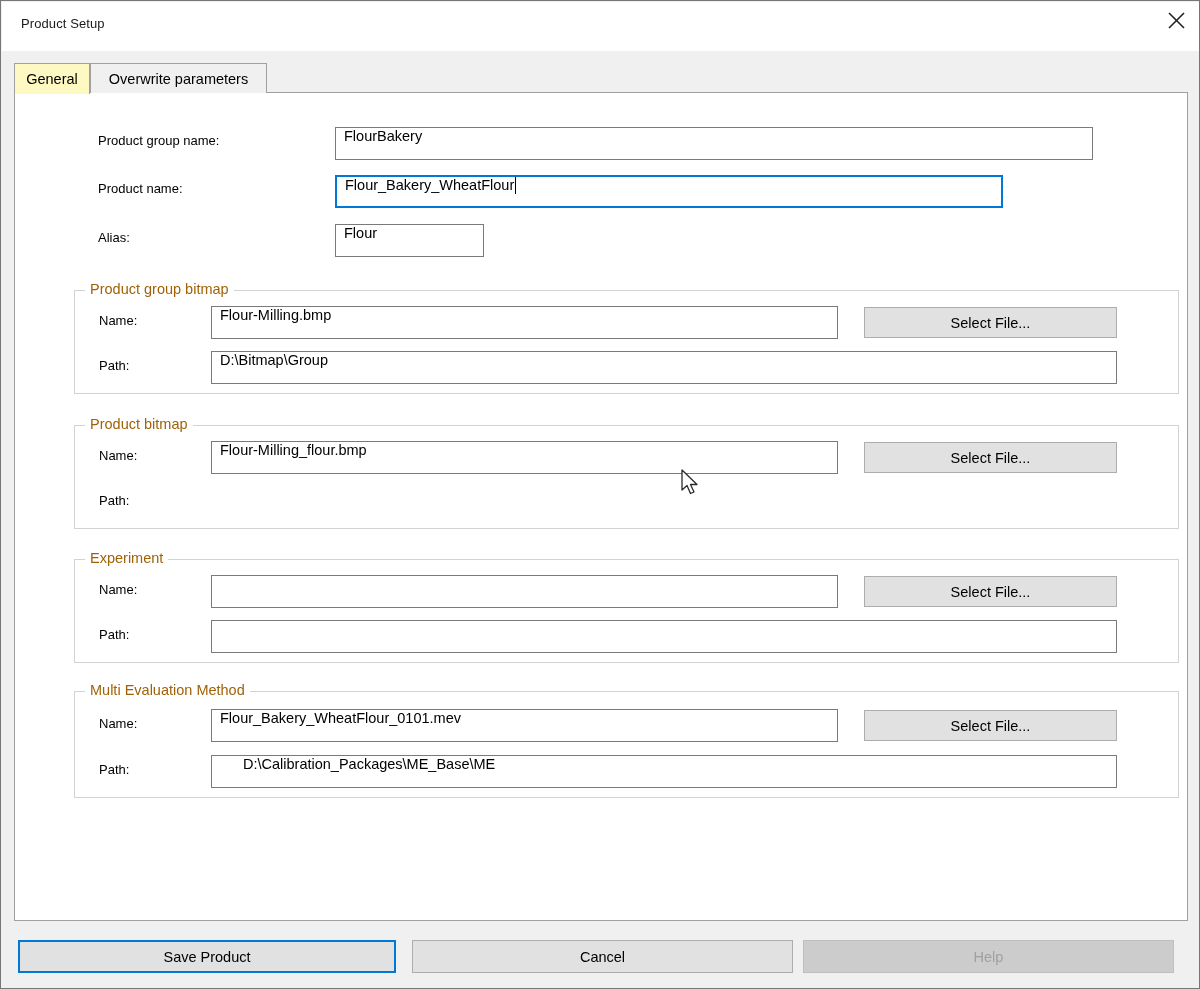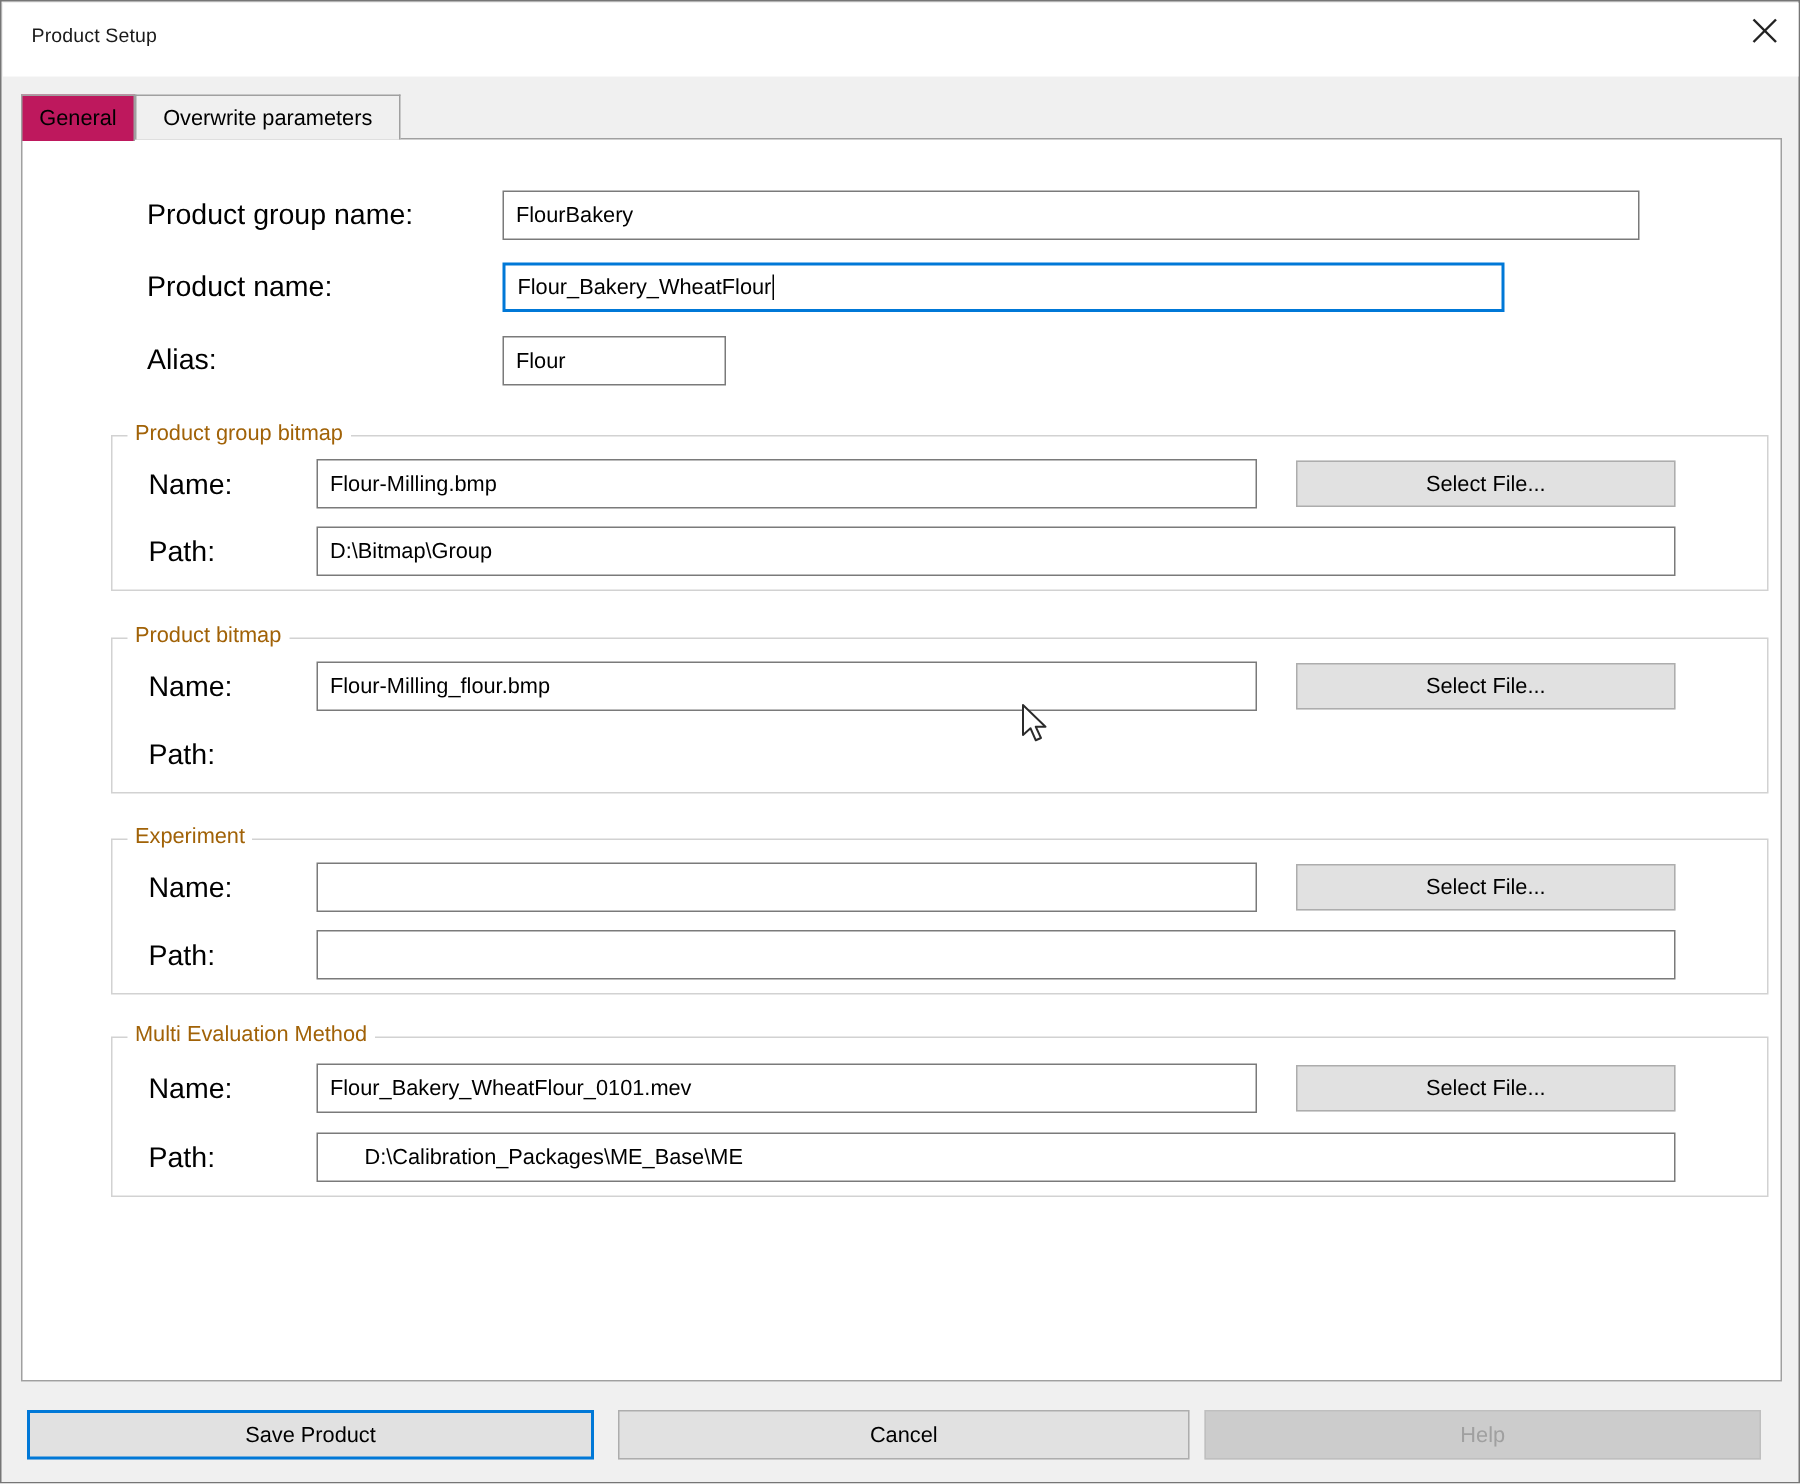--- a/index.html
+++ b/index.html
@@ -65,21 +65,21 @@
     border-bottom: none;
     font-size: 14.5px;
     color: #000;
     display: flex;
     align-items: center;
     justify-content: center;
     padding: 0 10px;
     cursor: default;
   }
   .tab.active {
-    background: #be185d;
+    background: #fef9c3;
     z-index: 3;
     height: 31px;
     text-align: right;
   }
   .tab.inactive {
     background: #f0f0f0;
     z-index: 2;
   }
 
   
@@ -90,34 +90,34 @@
     width: 1174px;
     height: 829px;
     box-sizing: border-box;
     background: #ffffff;
     border: 1px solid #a0a0a0;
   }
 
   
   .lbl {
     position: absolute;
-    font-size: 19px;
+    font-size: 13px;
     color: #000;
     white-space: nowrap;
     text-align: right;
   }
   .txtbox {
     position: absolute;
     box-sizing: border-box;
     background: #ffffff;
     border: 1px solid #7a7a7a;
     font-size: 14.5px;
     color: #000;
     display: flex;
-    align-items: center;
+    align-items: flex-start;
     padding-left: 8px;
     height: 33px;
     cursor: text;
     overflow: hidden;
     white-space: nowrap;
   }
   .txtbox.focused {
     border: 2px solid #0078d7;
   }
   .caret {

